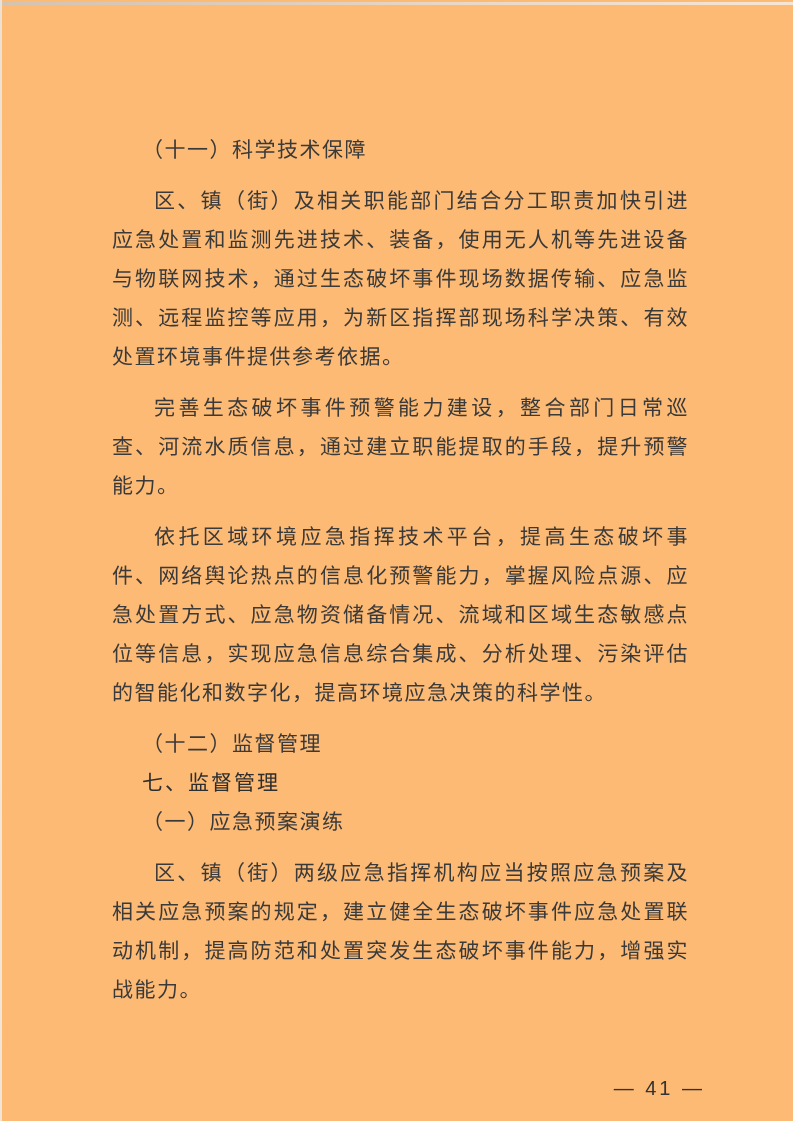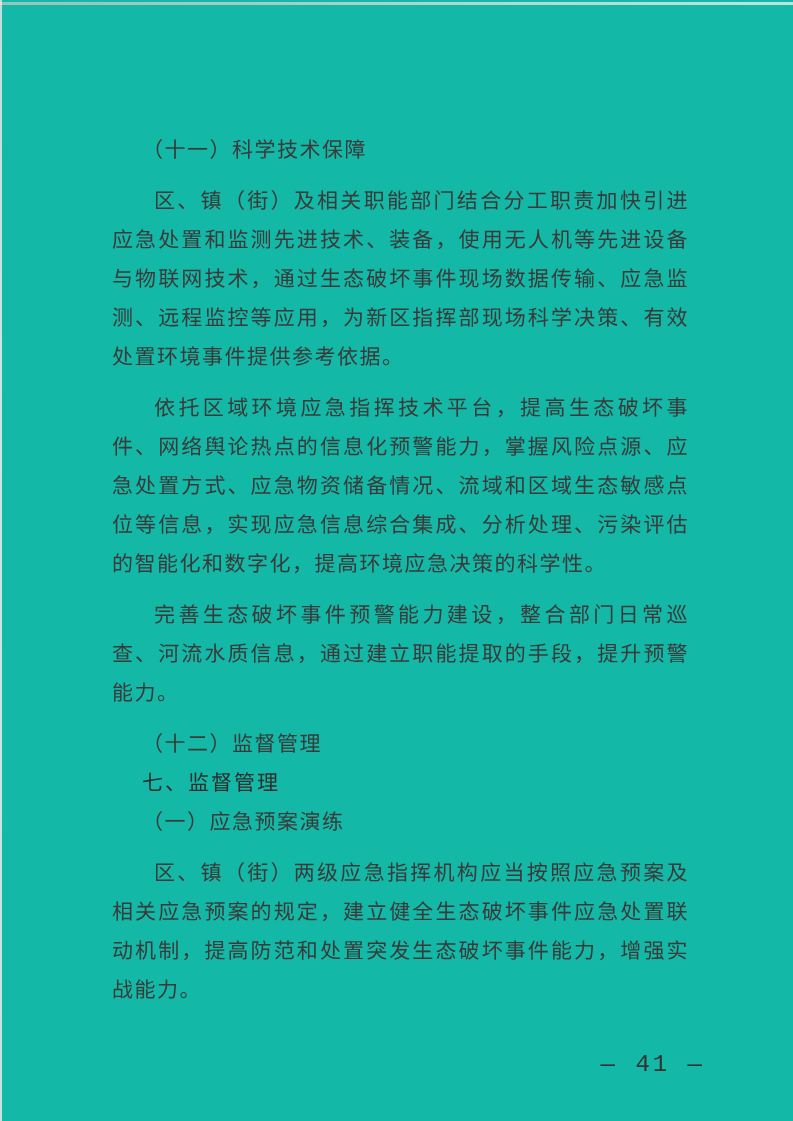--- a/index.html
+++ b/index.html
@@ -4,21 +4,21 @@
 <style>
   html, body {
     margin: 0;
     padding: 0;
     background: #ffffff;
   }
   .page {
     position: relative;
     width: 793px;
     height: 1121px;
-    background: #14b8a6;
+    background: #fdba74;
     overflow: hidden;
     font-family: "DejaVu Serif", "Liberation Serif", serif;
     color: #3a3a3a;
   }
   
   .scan-edge-top {
     position: absolute;
     top: 2px;
     left: 0;
     width: 100%;
@@ -63,46 +63,46 @@
     line-height: 39px;
     letter-spacing: 2px;
     text-indent: 2em;
     font-weight: 400;
     font-family: "DejaVu Sans", "Liberation Sans", sans-serif;
     color: #2e2e2e;
     white-space: nowrap;
   }
   .footer-pagenum {
     position: absolute;
-    top: 1052px;
+    top: 1075px;
     right: 88px;
-    font-size: 24px;
+    font-size: 20px;
     line-height: 26px;
     letter-spacing: 3px;
     color: #333333;
-    font-family: Liberation Mono, monospace;
+    font-family: Liberation Sans, sans-serif;
     white-space: nowrap;
   }
 </style>
 </head>
 <body>
 
 <div class="page">
 
   <div class="scan-edge-top"></div>
   <div class="scan-edge-left"></div>
 
   <div class="content">
     <p class="subheading">（十一）科学技术保障</p>
 
     <p class="para">区、镇（街）及相关职能部门结合分工职责加快引进应急处置和监测先进技术、装备，使用无人机等先进设备与物联网技术，通过生态破坏事件现场数据传输、应急监测、远程监控等应用，为新区指挥部现场科学决策、有效处置环境事件提供参考依据。</p>
 
+    <p class="para">完善生态破坏事件预警能力建设，整合部门日常巡查、河流水质信息，通过建立职能提取的手段，提升预警能力。</p>
+
     <p class="para">依托区域环境应急指挥技术平台，提高生态破坏事件、网络舆论热点的信息化预警能力，掌握风险点源、应急处置方式、应急物资储备情况、流域和区域生态敏感点位等信息，实现应急信息综合集成、分析处理、污染评估的智能化和数字化，提高环境应急决策的科学性。</p>
-
-    <p class="para">完善生态破坏事件预警能力建设，整合部门日常巡查、河流水质信息，通过建立职能提取的手段，提升预警能力。</p>
 
     <p class="subheading">（十二）监督管理</p>
 
 
     <p class="heading-bold">七、监督管理</p>
 
     <p class="subheading">（一）应急预案演练</p>
 
     <p class="para">区、镇（街）两级应急指挥机构应当按照应急预案及相关应急预案的规定，建立健全生态破坏事件应急处置联动机制，提高防范和处置突发生态破坏事件能力，增强实战能力。</p>
   </div>

